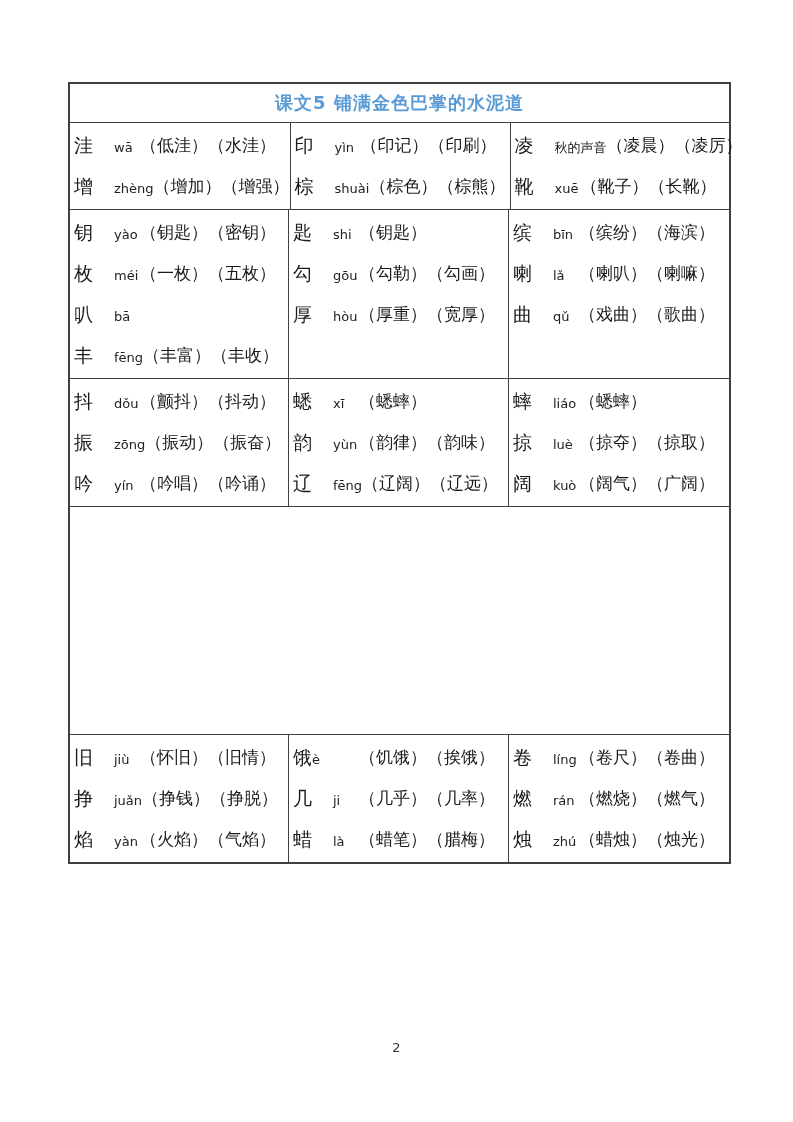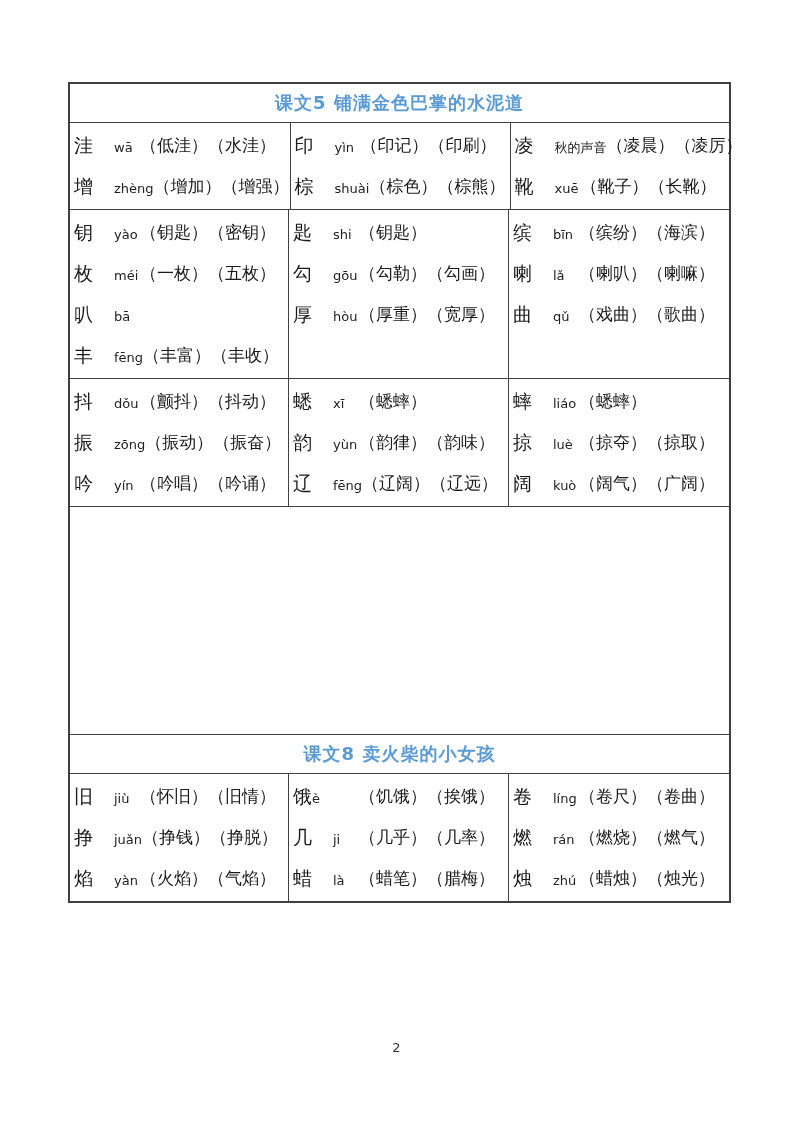--- a/index.html
+++ b/index.html
@@ -294,23 +294,20 @@
           <div class="line">
             <span class="head">
               <span class="hanzi">阔</span>
               <span class="pinyin">kuò</span>
             </span>
             <span class="words">（阔气）（广阔）</span>
           </div>
         </div>
       </div>
       <div class="empty-row"></div>
-      <div class="header-row">
-        <span>课文8 卖火柴的小女孩</span>
-      </div>
       <div class="body-row no-bottom">
         <div class="cell">
           <div class="line">
             <span class="head">
               <span class="hanzi">旧</span>
               <span class="pinyin">jiù</span>
             </span>
             <span class="words">（怀旧）（旧情）</span>
           </div>
           <div class="line">

